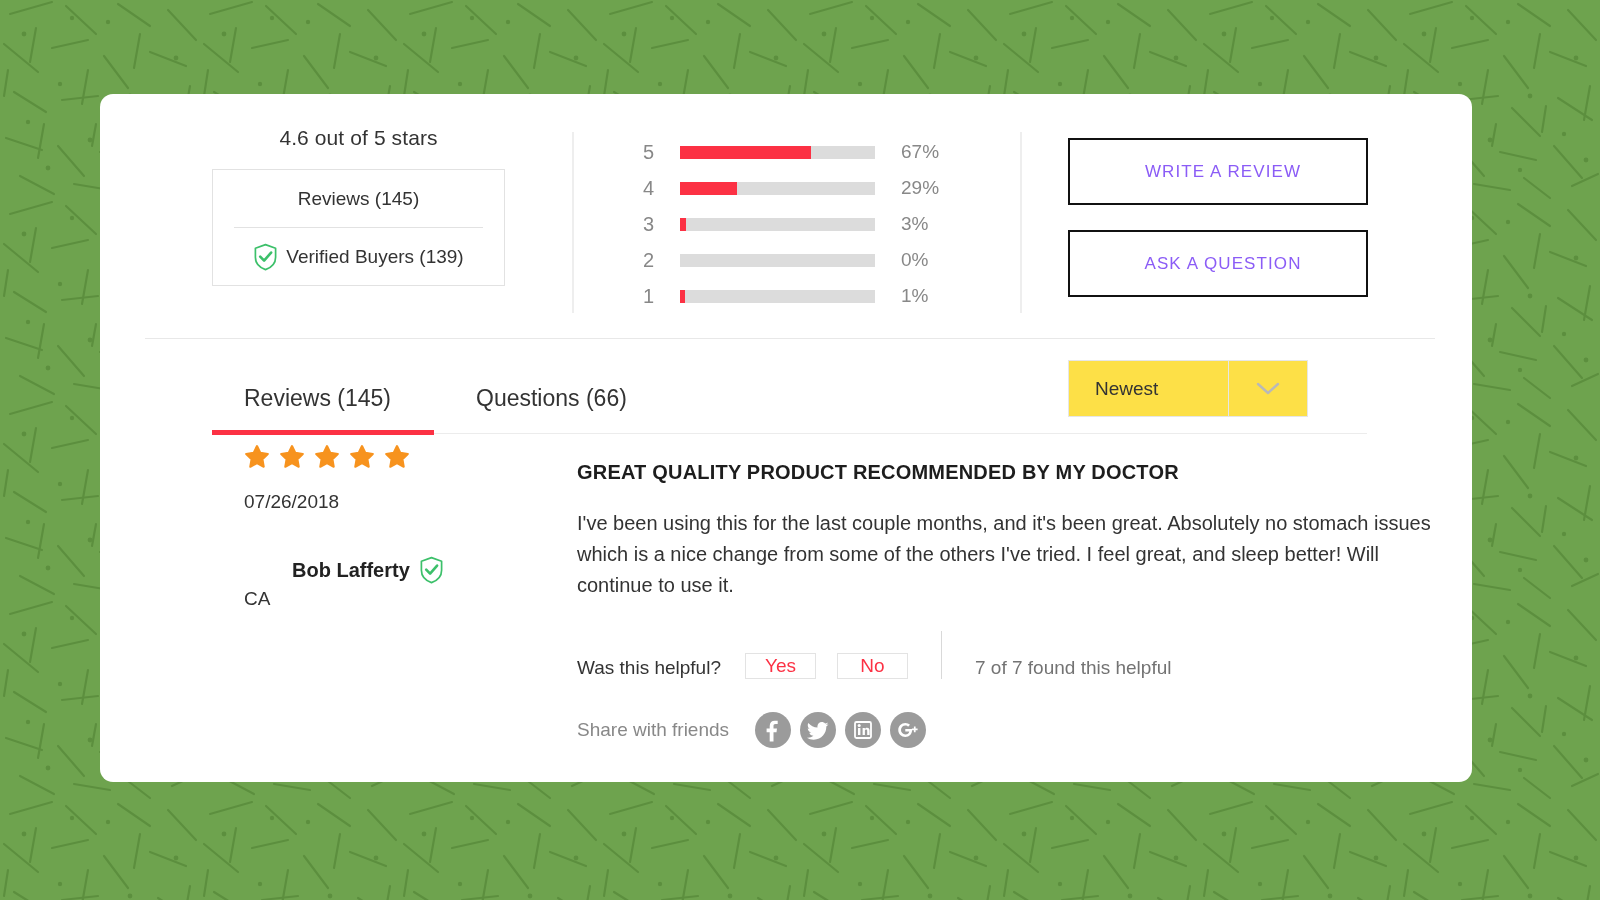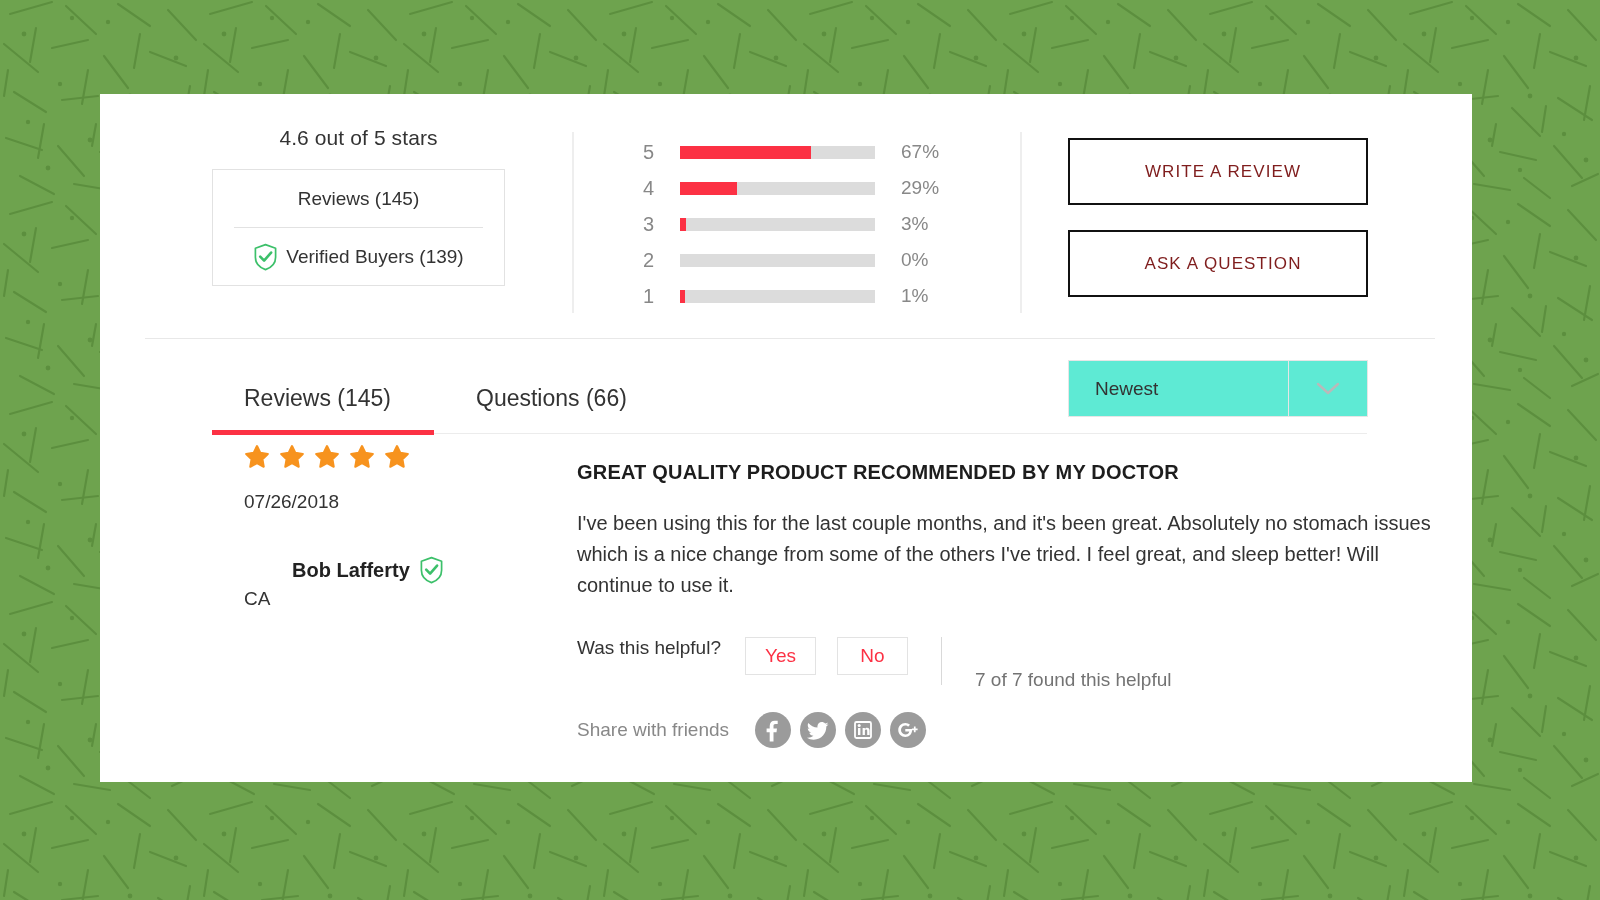--- a/index.html
+++ b/index.html
@@ -21,20 +21,21 @@
     height: 900px;
   }
   #card {
     position: absolute;
     left: 100px;
     top: 94px;
     width: 1372px;
     height: 688px;
     background: #ffffff;
     box-sizing: border-box;
+    border-radius: 13px;
   }
 
   
   .summary {
     position: absolute;
     left: 0;
     top: 0;
     width: 1372px;
     height: 244px;
   }
@@ -129,21 +130,21 @@
     top: 44px;
   }
   .act-btn {
     width: 300px;
     height: 67px;
     border: 2px solid #111111;
     background: #ffffff;
     font-family: "Liberation Sans", sans-serif;
     font-size: 17px;
     letter-spacing: 1.1px;
-    color: #7f1d1d;
+    color: #8b5cf6;
     cursor: pointer;
     display: flex;
     align-items: center;
     justify-content: center;
     box-sizing: border-box;
     padding-left: 16px;
   }
   .act-btn + .act-btn { margin-top: 25px; }
 
   .hsep {
@@ -189,26 +190,26 @@
     top: 68px;
     width: 222px;
     height: 5px;
     background: #fc3144;
   }
 
   .sort-select {
     position: absolute;
     left: 968px;
     top: 266px;
-    width: 300px;
+    width: 240px;
     height: 57px;
     border: 1px solid #e6e6e6;
     box-sizing: border-box;
     display: flex;
-    background: #5eead4;
+    background: #fde047;
     cursor: pointer;
   }
   .sort-value {
     flex: 1;
     display: flex;
     align-items: center;
     padding-left: 26px;
     font-size: 19px;
     color: #333333;
   }
@@ -274,31 +275,31 @@
   .rv-body {
     margin-top: 24px;
     font-size: 20px;
     line-height: 31px;
     color: #333333;
     width: 880px;
   }
   .helpful-row {
     margin-top: 36px;
     display: flex;
-    align-items: flex-start;
+    align-items: flex-end;
     height: 42px;
   }
   .helpful-q {
     font-size: 19px;
     color: #333333;
     margin-right: 24px;
   }
   .vote-btn {
     width: 71px;
-    height: 38px;
+    height: 26px;
     border: 1px solid #e3e3e3;
     background: #ffffff;
     color: #fc3144;
     font-size: 19px;
     font-family: "Liberation Sans", sans-serif;
     cursor: pointer;
     display: flex;
     align-items: center;
     justify-content: center;
     box-sizing: border-box;

